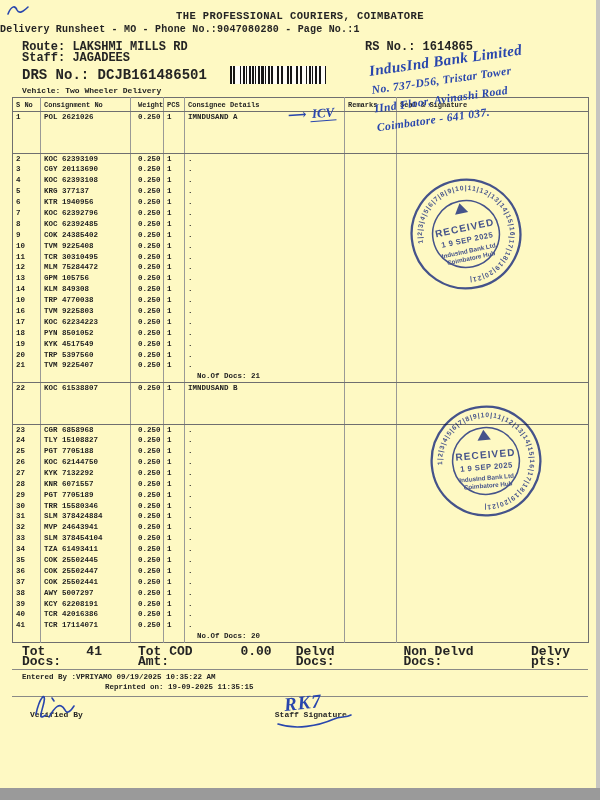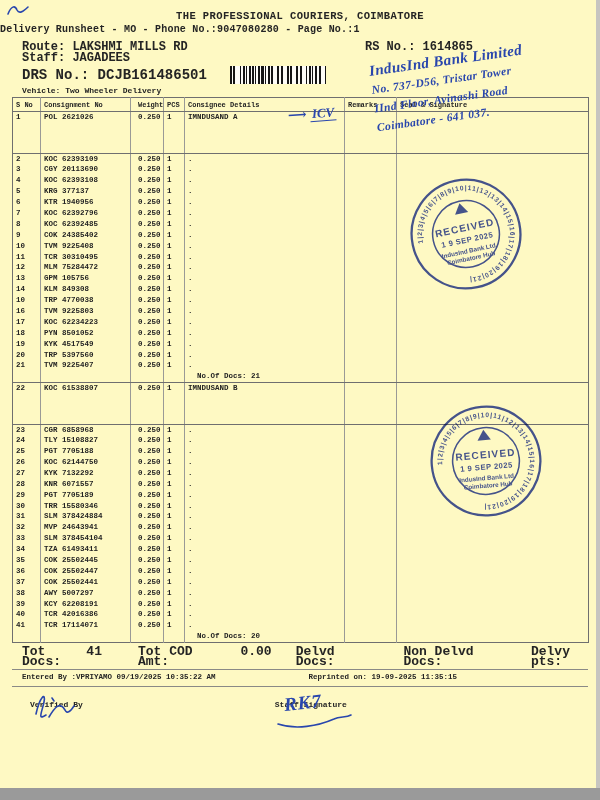--- a/index.html
+++ b/index.html
@@ -35,21 +35,21 @@
   .runsheet th.c, .runsheet td.wt { text-align:center; padding-left:7px; }
   tr.row td { height:10.9px; }
   tr.tall td { height:42px; }
   tr.sep td { border-bottom:1px solid #6f6f6f; }
   tr.docs td { height:11px; }
   td.note { padding-left:12px; }
 
   .totals { display:flex; font-size:13px; margin:4px 12px 0; line-height:10px; }
   .totals span { display:inline-block; }
   .rule { border-top:1px solid #8a8a86; margin:2px 12px 0; }
-  .entered { display:flex; font-size:7.5px; margin:2px 12px 4px; line-height:10px; }
+  .entered { display:flex; font-size:7.5px; margin:2px 12px 4px; line-height:10px;flex-direction:column; }
   .verify { display:flex; font-size:8px; margin:13px 12px 0; line-height:10px; }
 
   
   .ink { color:#2946ad; font-family:"Liberation Serif","DejaVu Serif",serif; font-style:italic; font-weight:700; }
   .address { position:absolute; left:372px; top:46px; width:225px; transform:rotate(-8deg); line-height:19px; letter-spacing:.4px; }
   .address .l1 { font-size:15px; }
   .address .l2, .address .l3, .address .l4 { font-size:11.5px; }
   .icv-note { position:absolute; left:288px; top:106px; font-size:13px; transform:rotate(-4deg); }
   .icv-note .txt { border-bottom:1.5px solid #2946ad; padding:0 2px; }
   .stamp { position:absolute; mix-blend-mode:multiply; opacity:.88; }

